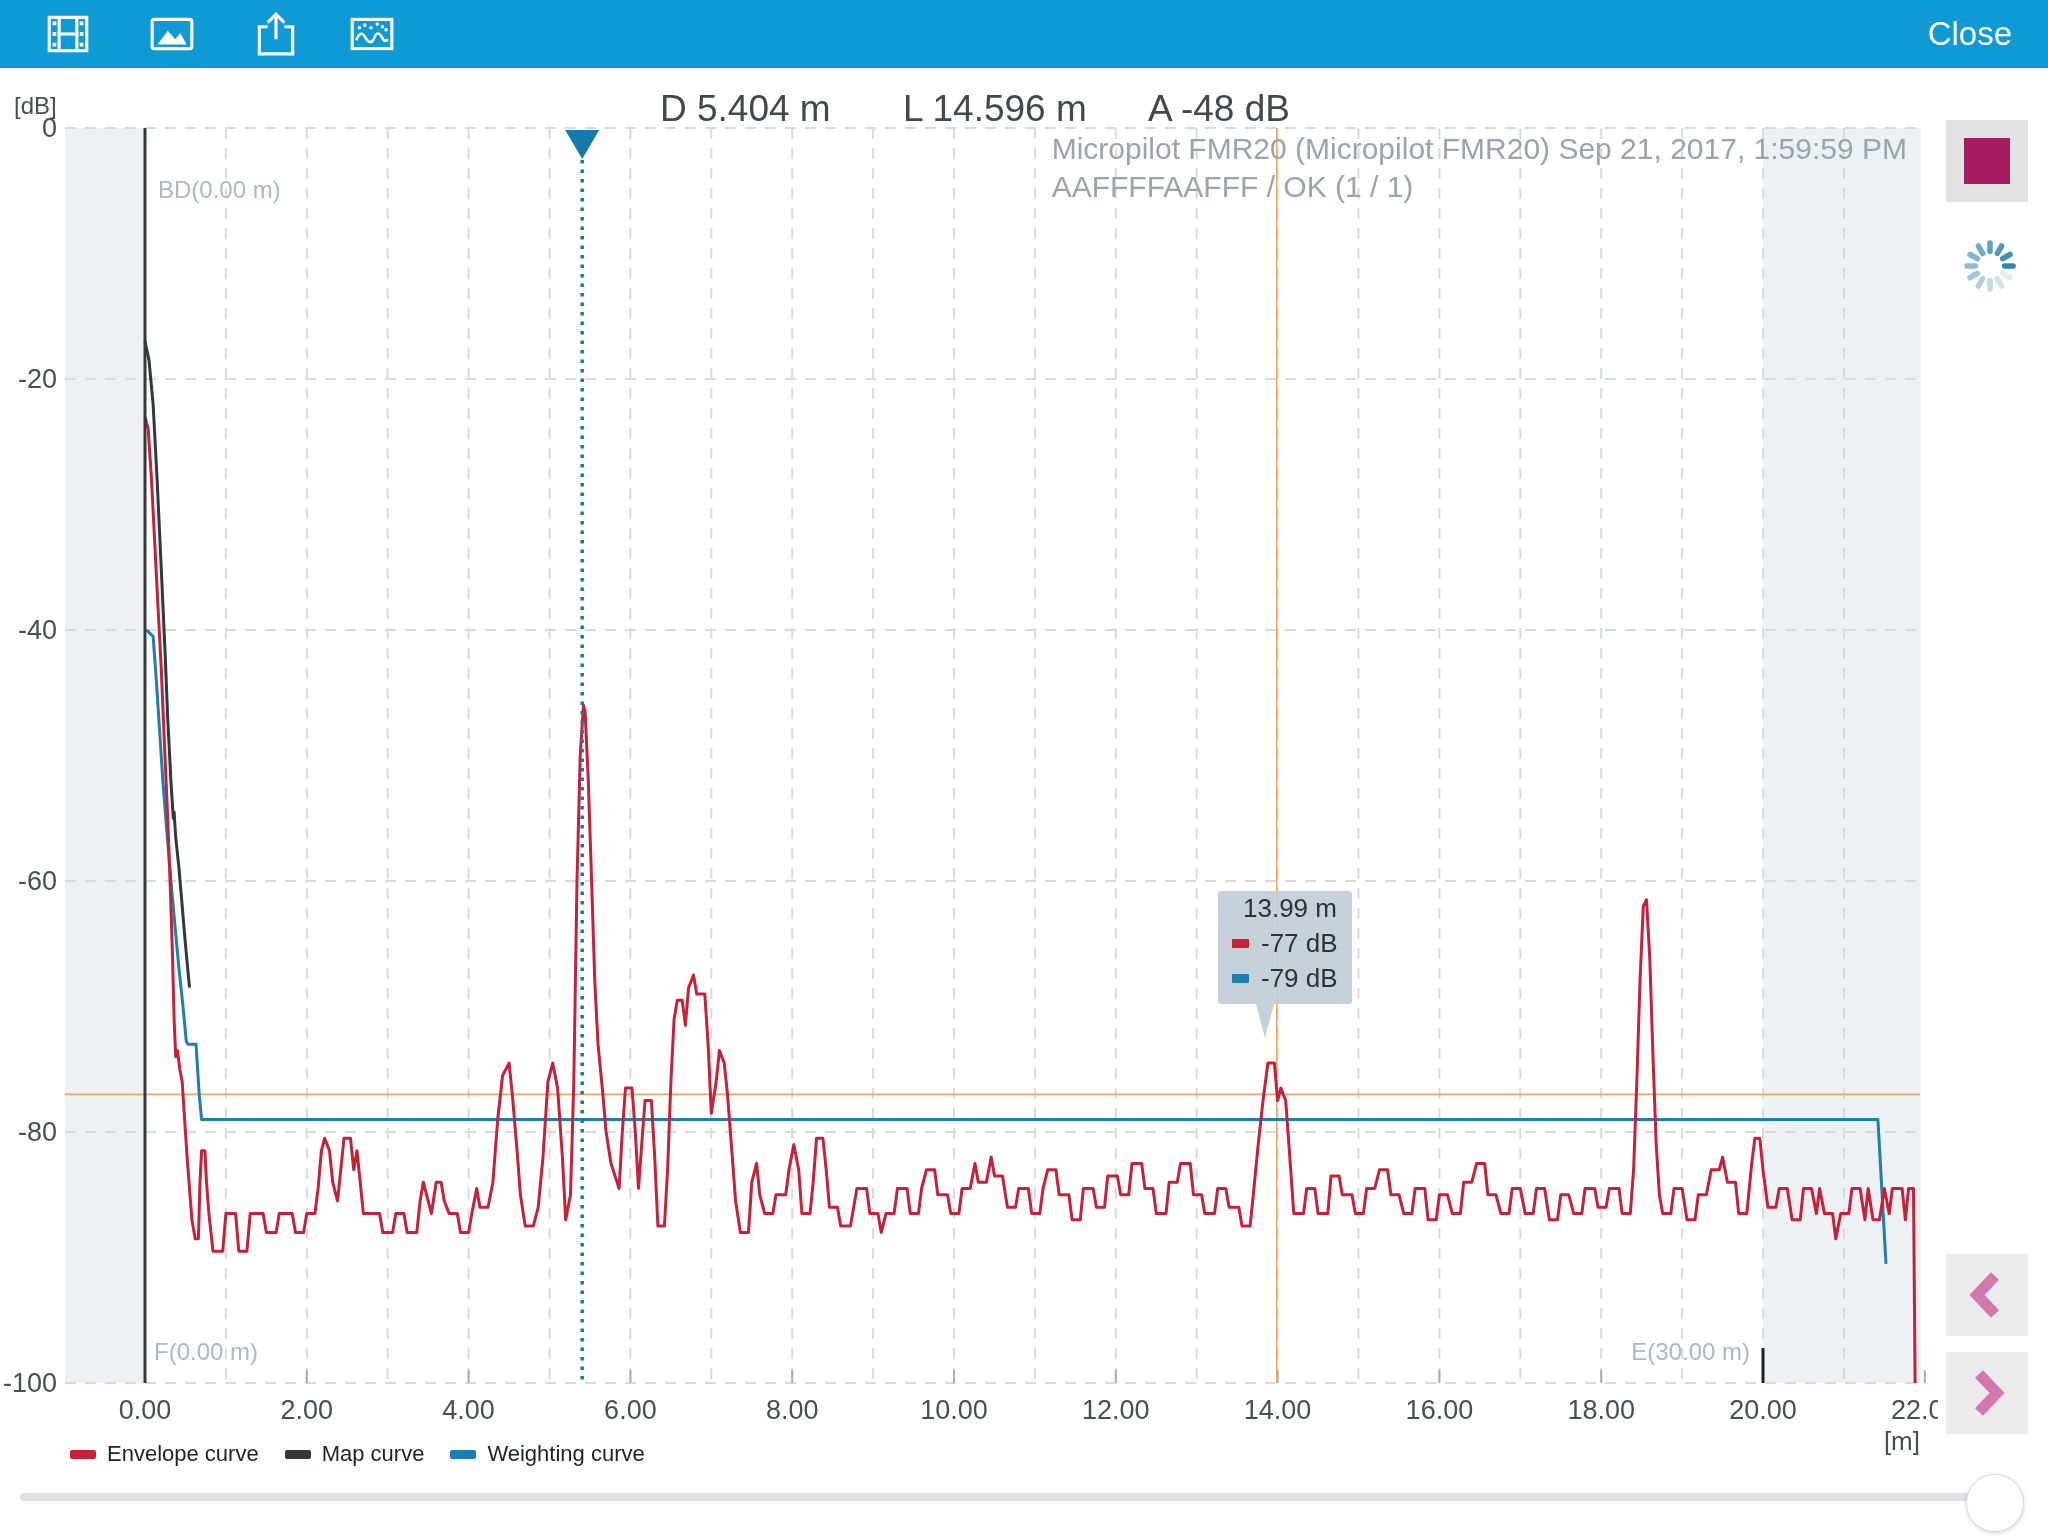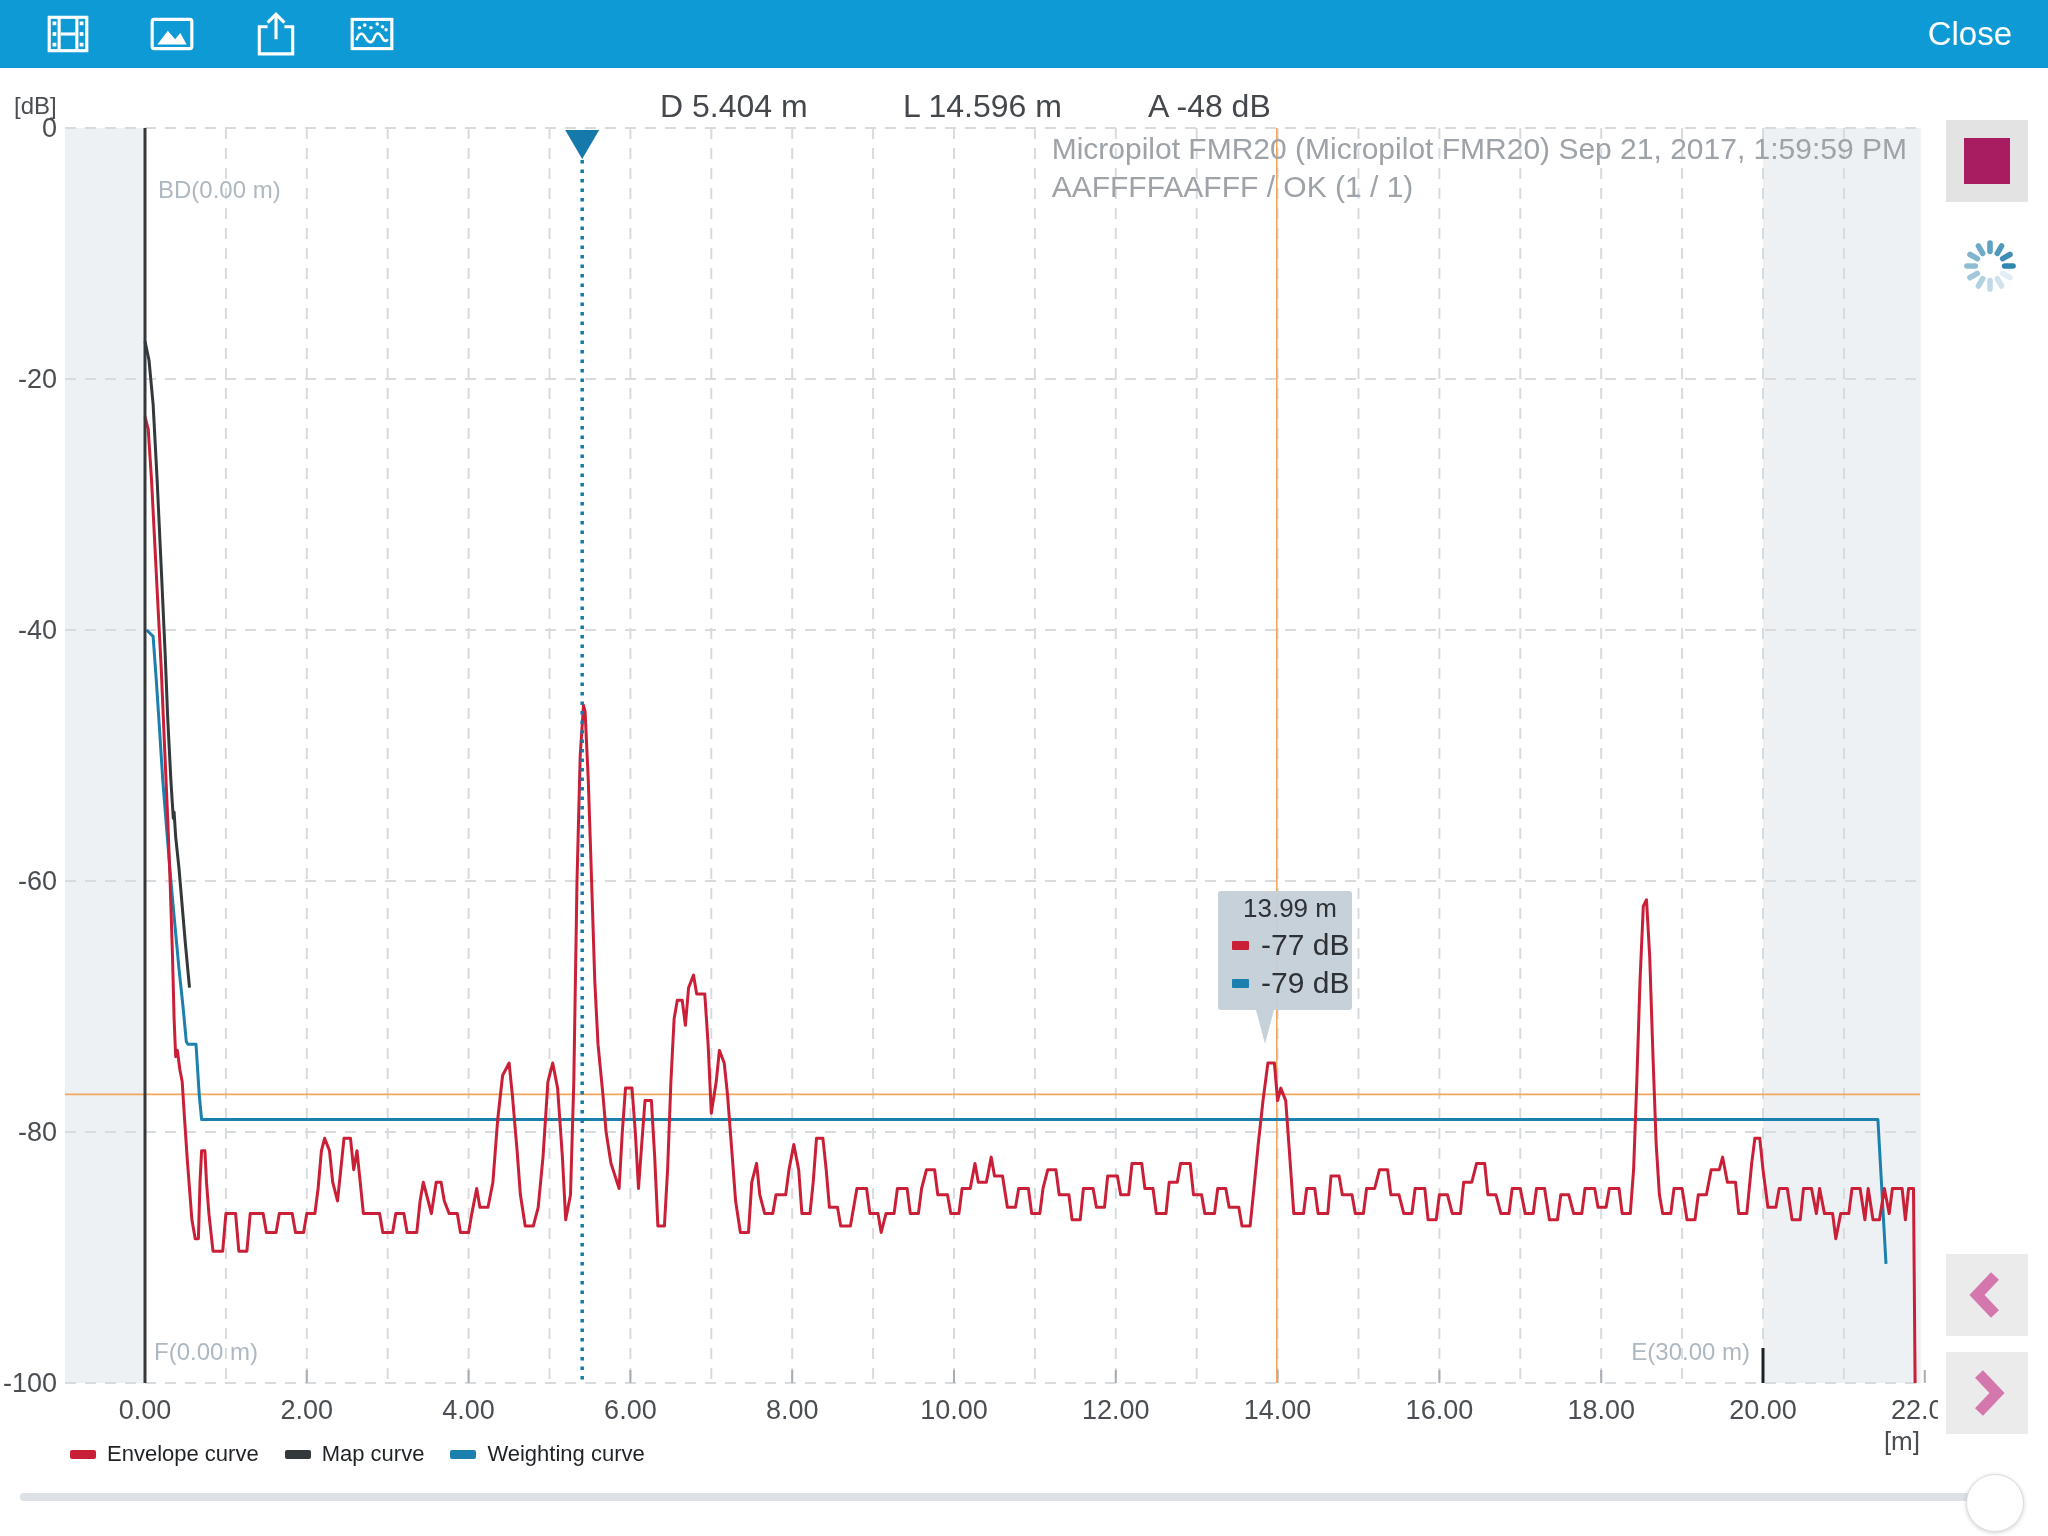--- a/index.html
+++ b/index.html
@@ -6,21 +6,21 @@
   #app{position:relative;width:2048px;height:1536px;overflow:hidden;
        font-family:"Liberation Sans","DejaVu Sans",sans-serif;background:#fff;}
   .abs{position:absolute;}
 
   
   #topbar{left:0;top:0;width:2048px;height:68px;background:#0e9ad5;}
   .tool-btn{top:10px;width:48px;height:48px;cursor:pointer;}
   #close-btn{right:36px;top:0;height:68px;line-height:68px;color:#fff;font-size:33px;cursor:pointer;}
 
   
-  .readout{top:88px;font-size:32px;color:#44484c;white-space:nowrap;}
+  .readout{top:88px;font-size:37px;color:#44484c;white-space:nowrap;}
 
   
   #chart-title{right:141px;top:130px;font-size:30px;line-height:38px;
                color:#9da3a8;white-space:nowrap;}
 
   
   #chart-svg{left:0;top:0;}
   #chart-svg text{font-family:"Liberation Sans","DejaVu Sans",sans-serif;font-size:27px;fill:#4a4e52;}
 
   .unit-label{font-size:24px;color:#4a4e52;}
@@ -34,21 +34,21 @@
 
   
   #tooltip{left:1218px;top:891px;width:118px;background:rgba(197,207,215,0.96);
            border-radius:3px;padding:2px 8px 10px 8px;}
   #tooltip::after{content:"";position:absolute;left:38px;top:100%;width:0;height:0;
                   border:solid transparent;border-width:34px 9px 0 9px;
                   border-top-color:rgba(197,207,215,0.96);}
   #tooltip .tt-head{font-size:26px;color:#2e3236;text-align:center;padding-left:10px;}
   .tt-row{display:flex;align-items:center;margin-top:4px;}
   .tt-sw{width:17px;height:9px;border-radius:1px;margin:0 12px 0 6px;flex:0 0 auto;}
-  .tt-val{font-size:30px;color:#2e3236;white-space:nowrap;text-align:center;}
+  .tt-val{font-size:26px;color:#2e3236;white-space:nowrap;text-align:center;}
 
   
   #legend{left:70px;top:1441px;display:flex;align-items:center;gap:26px;text-align:center;}
   .leg-item{display:flex;align-items:center;}
   .leg-sw{width:26px;height:9px;border-radius:2px;margin-right:11px;}
   .leg-label{font-size:22px;color:#1e2224;white-space:nowrap;}
 
   
   .side-btn{left:1946px;width:82px;height:82px;background:#ebebec;cursor:pointer;
             display:flex;align-items:center;justify-content:center;}

